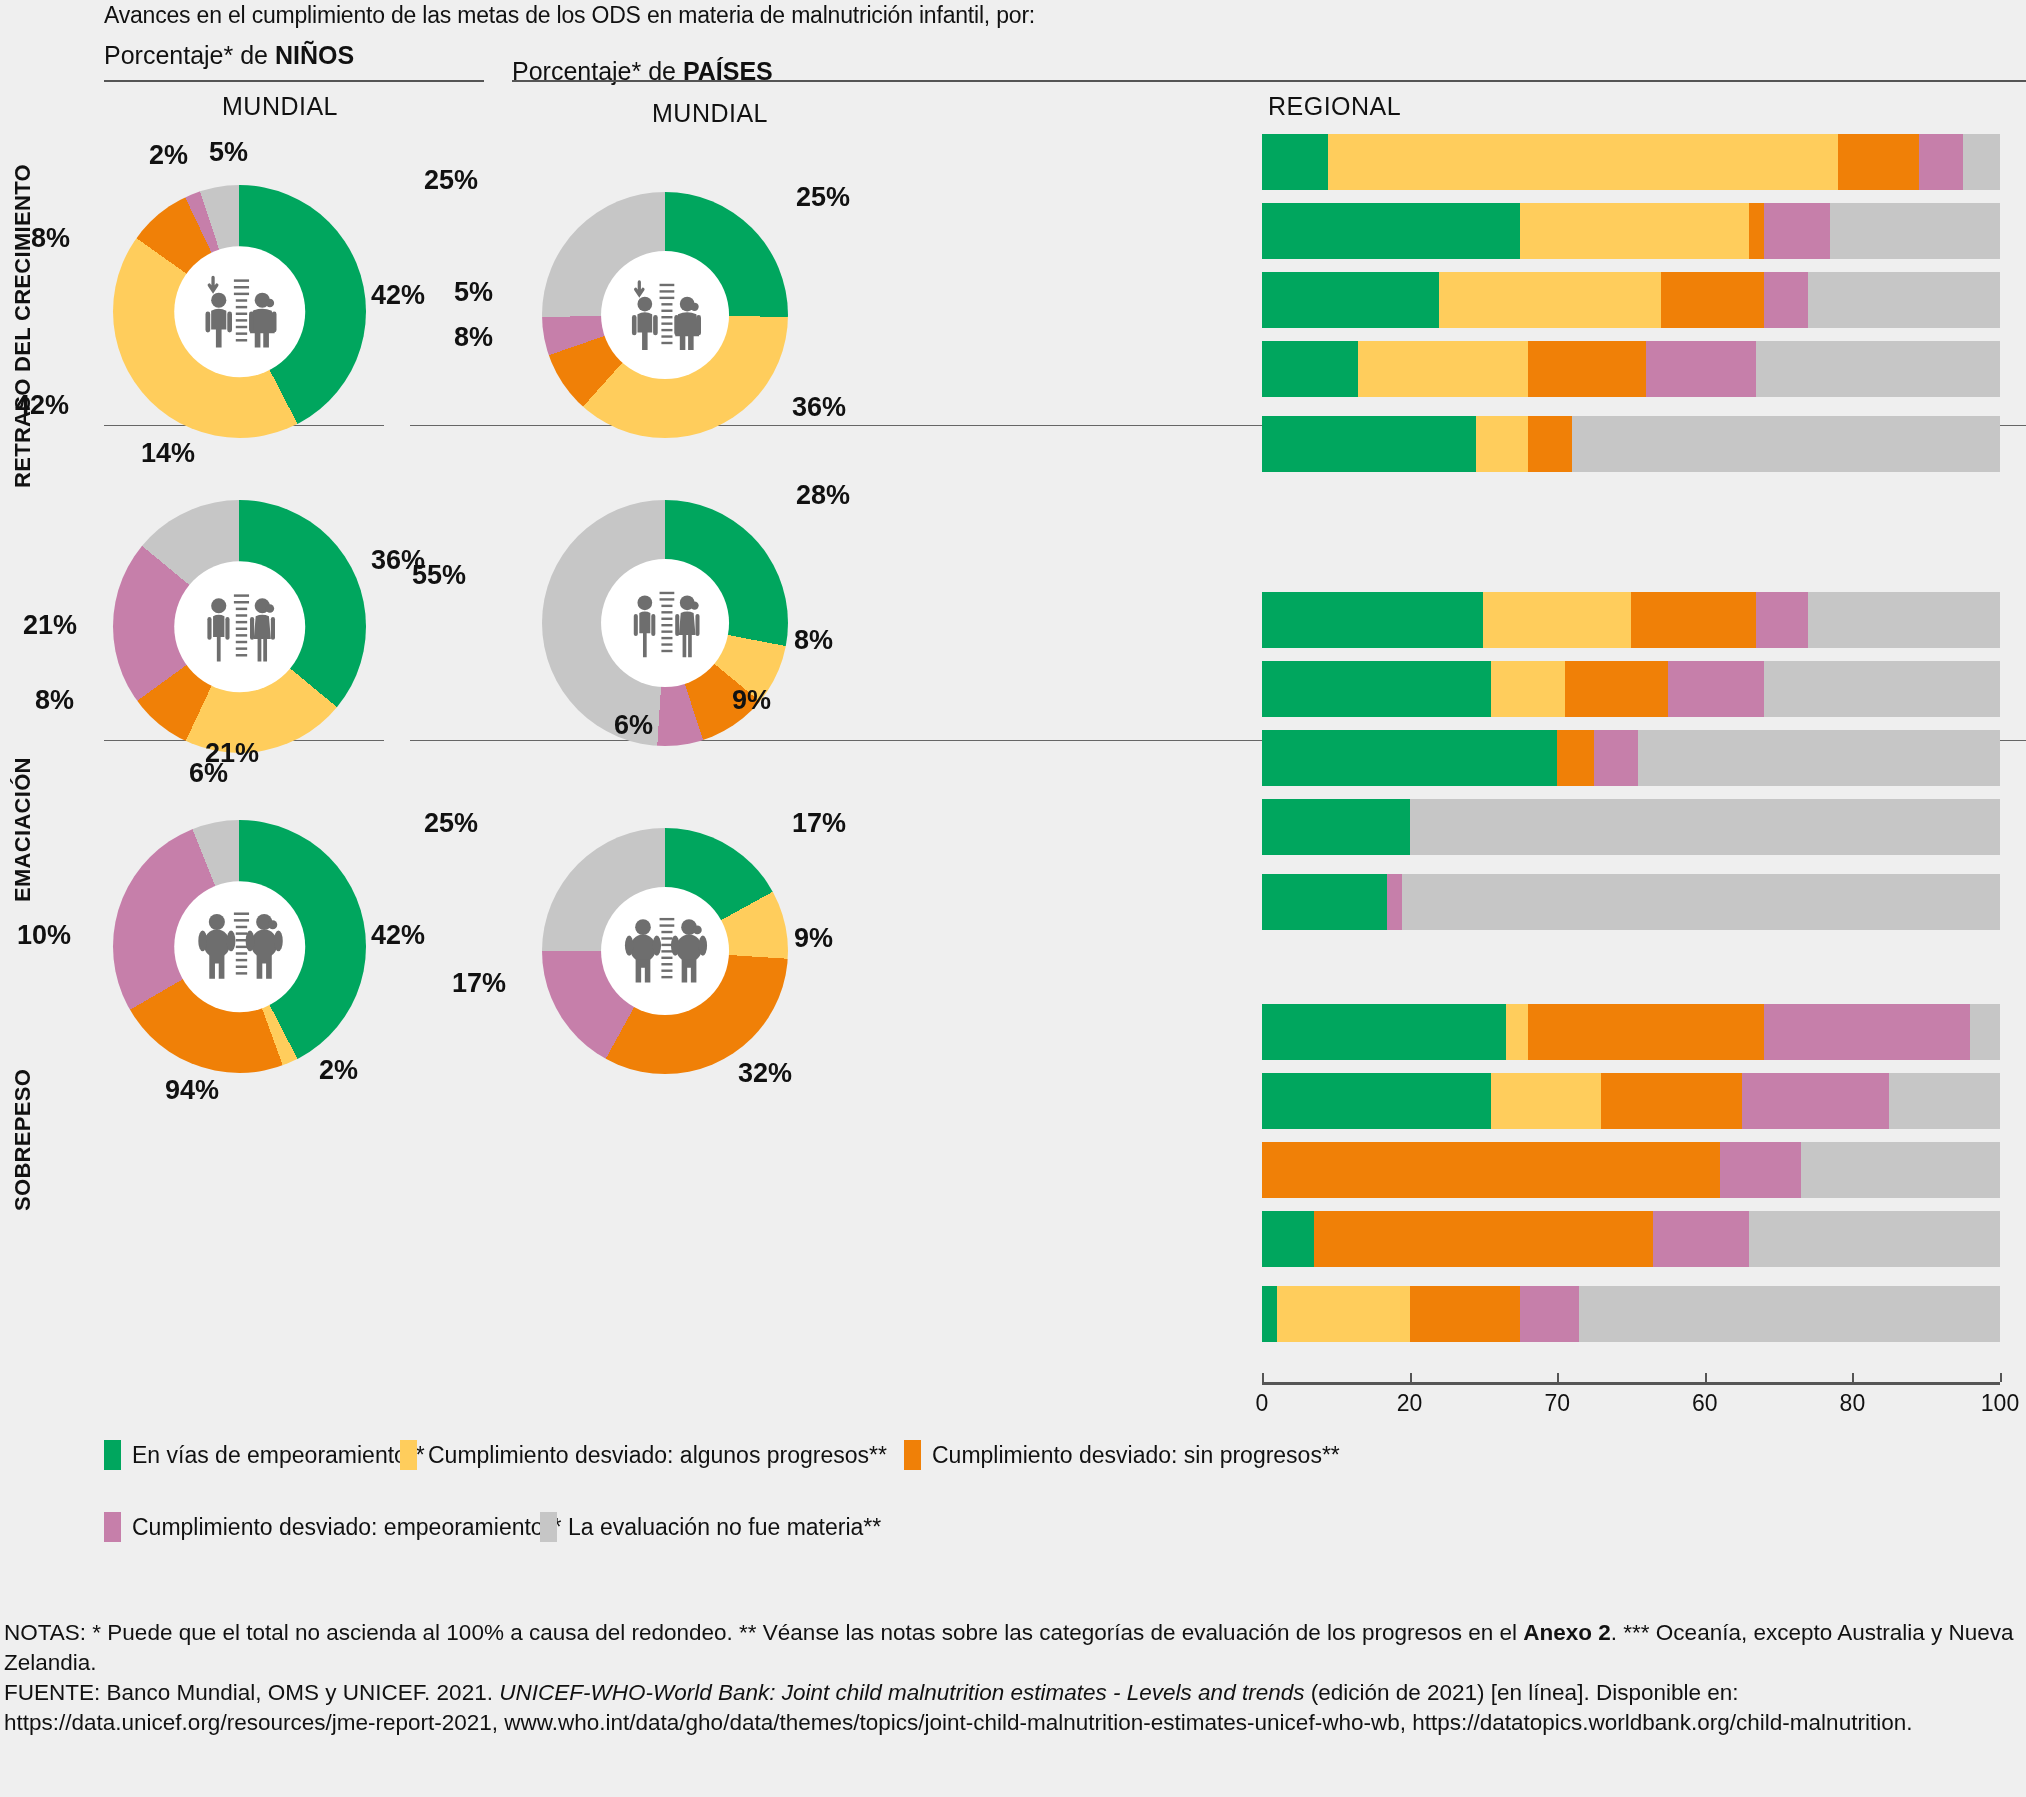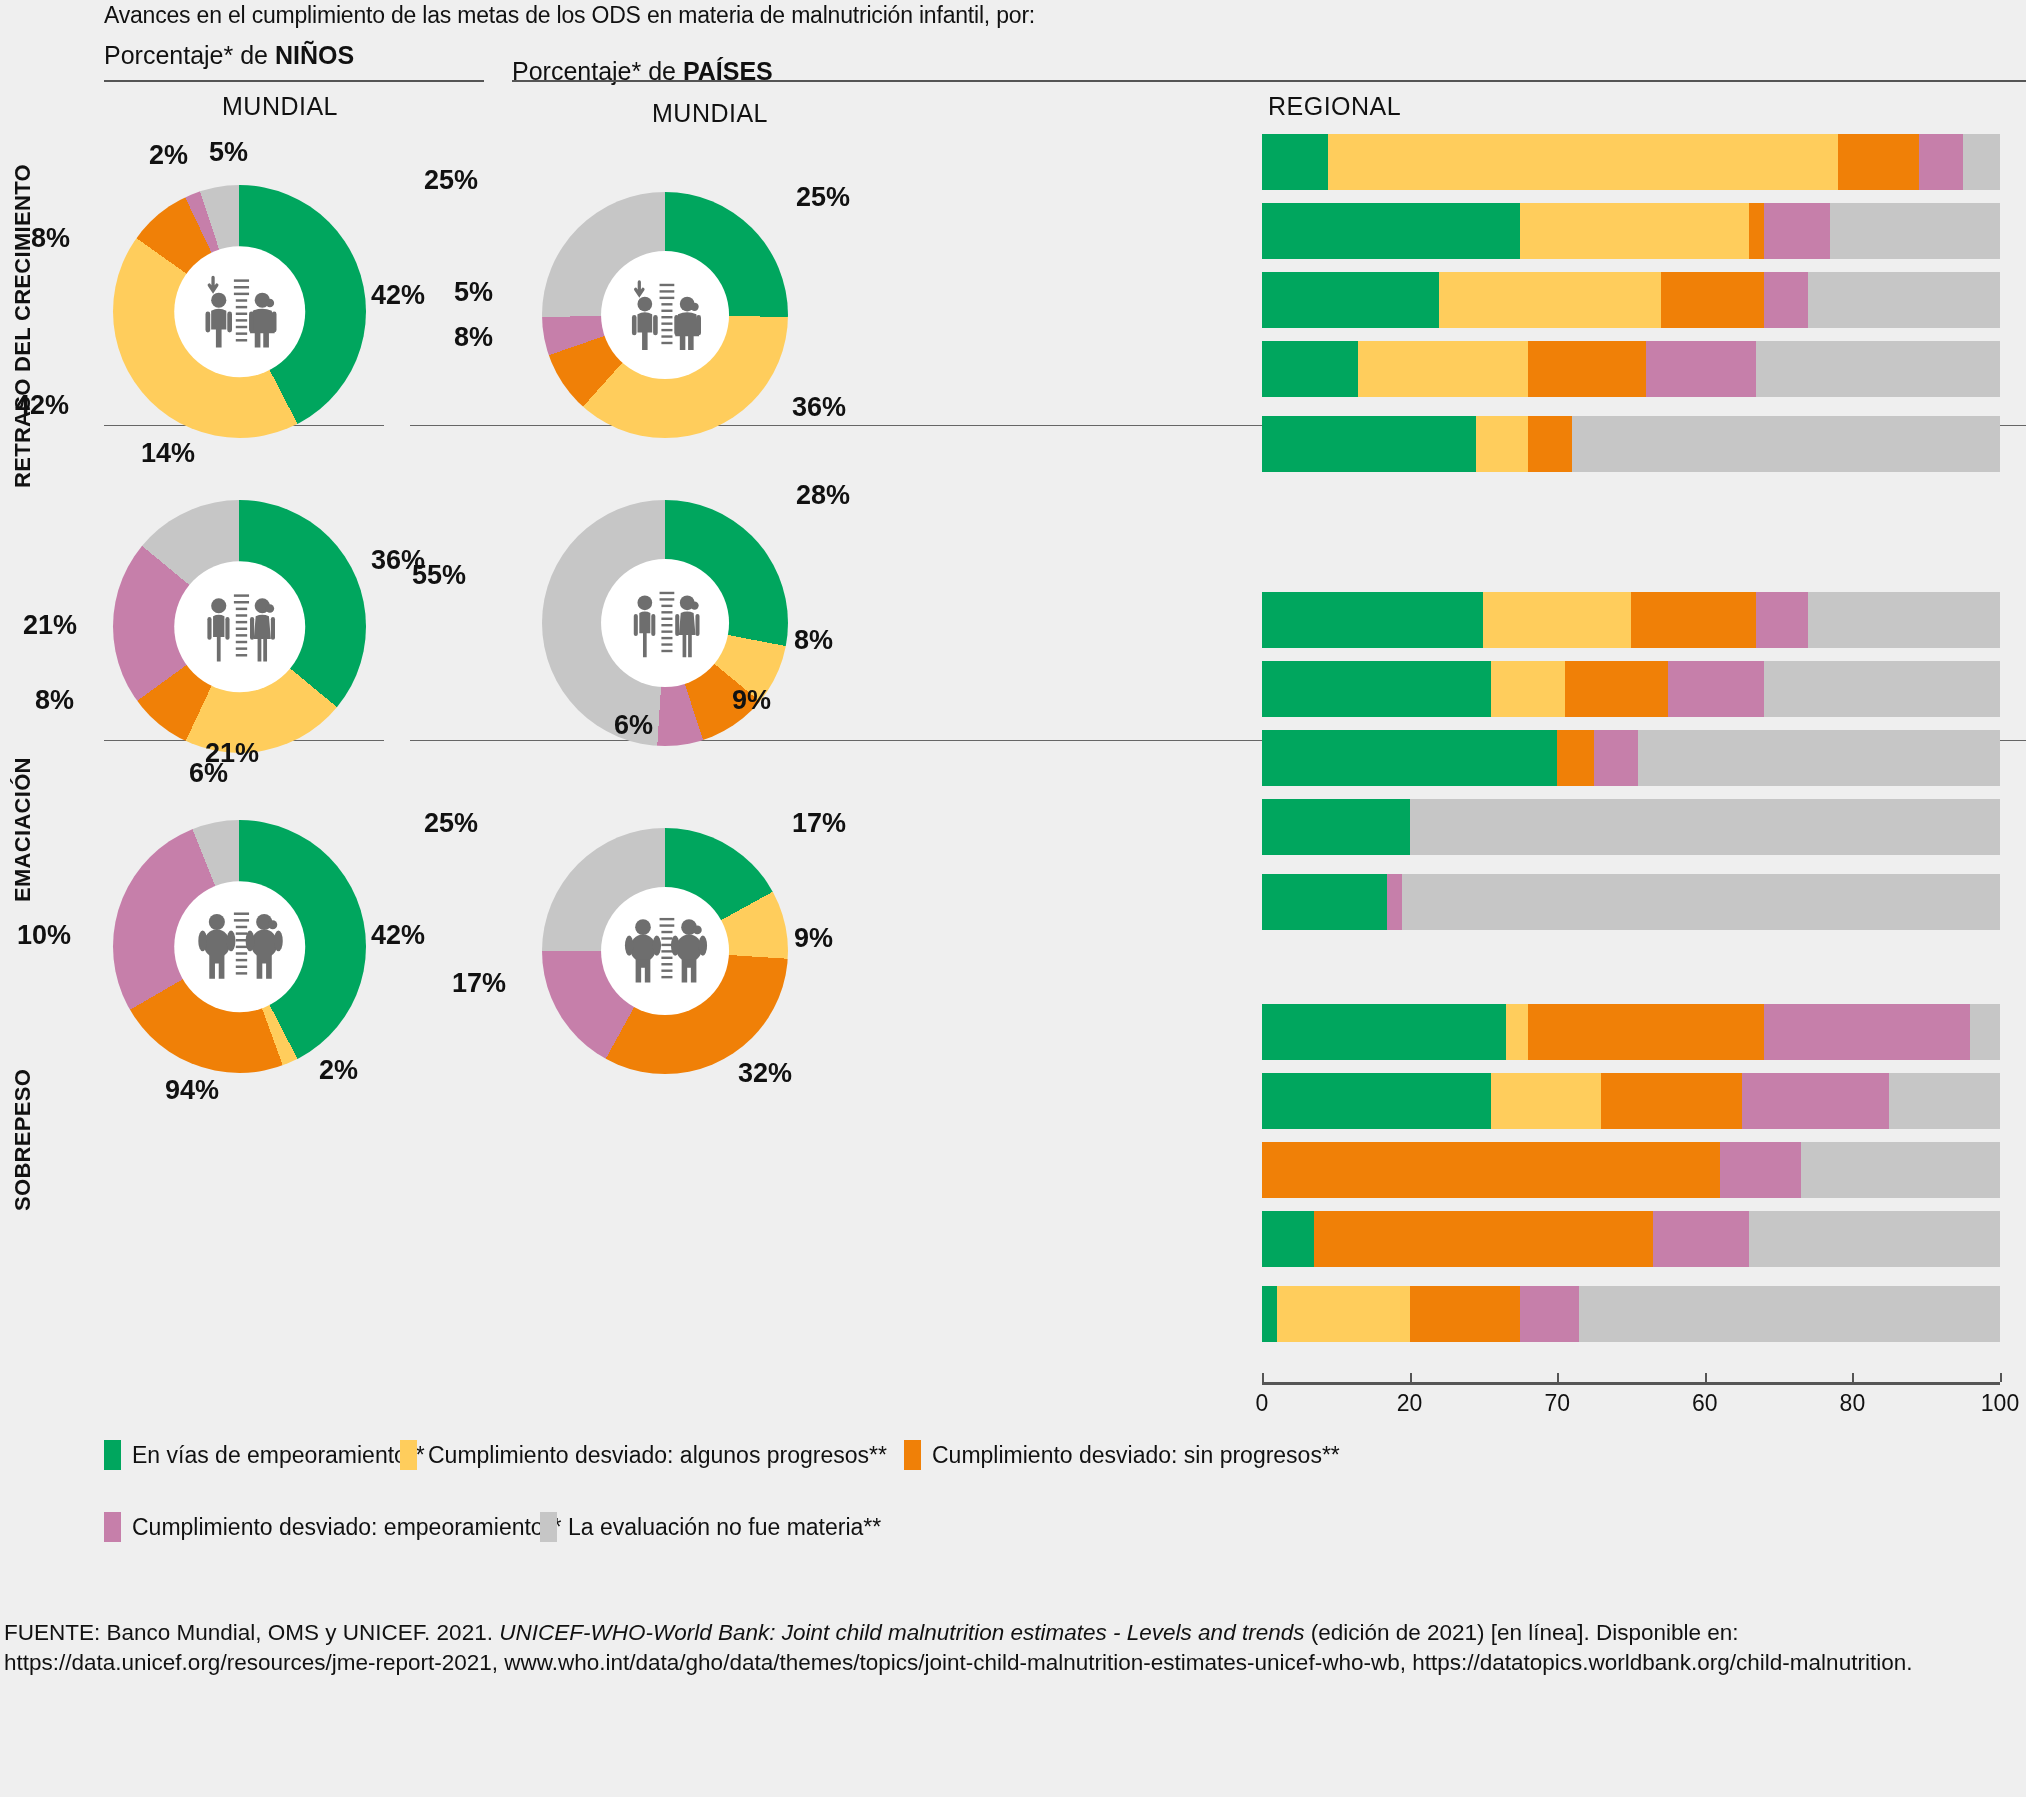--- a/index.html
+++ b/index.html
@@ -429,14 +429,15 @@
         <span class="legtext">Cumplimiento desviado: empeoramiento**</span>
       </div>
       <div class="legitem" style="left: 540px; top: 1512px; pointer-events: auto;">
         <span class="swatch" style="background: rgb(198, 198, 198);"></span>
         <span class="legtext">La evaluación no fue materia**</span>
       </div>
     </div>
 </div>
 
 <div class="notes">
+  <div><span>NOTAS: * Puede que el total no ascienda al 100% a causa del redondeo. ** Véanse las notas sobre las categorías de evaluación de los progresos en el </span><b>Anexo 2</b><span>. *** Oceanía, excepto Australia y Nueva Zelandia.</span></div>
   <div><span>FUENTE: Banco Mundial, OMS y UNICEF. 2021. </span><i>UNICEF-WHO-World Bank: Joint child malnutrition estimates - Levels and trends</i><span> (edición de 2021) [en línea]. Disponible en: https://data.unicef.org/resources/jme-report-2021, www.who.int/data/gho/data/themes/topics/joint-child-malnutrition-estimates-unicef-who-wb, https://datatopics.worldbank.org/child-malnutrition.</span></div>
 </div>
 
 </body></html>

